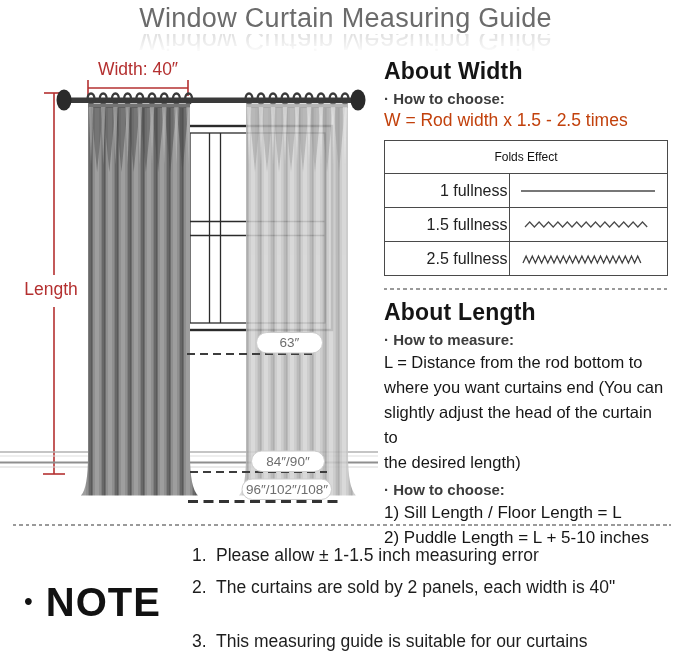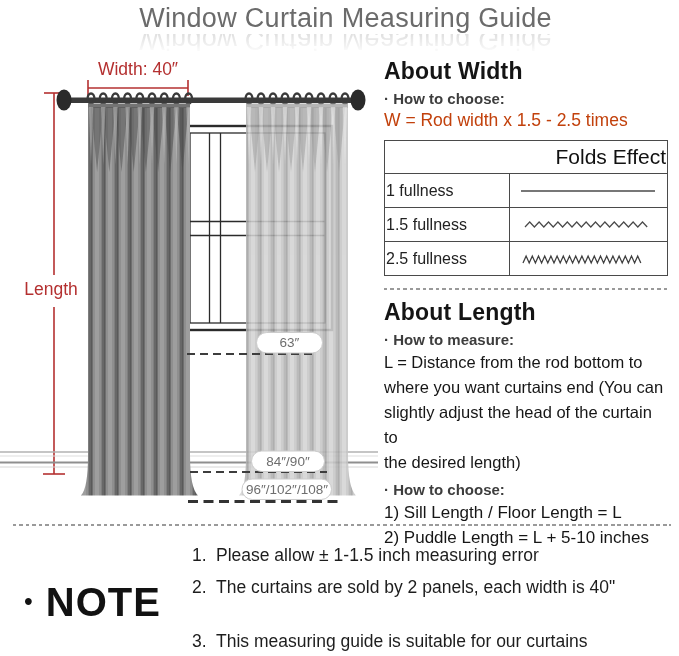--- a/index.html
+++ b/index.html
@@ -14,22 +14,22 @@
   
   .diagram{position:absolute;left:0;top:55px;width:380px;height:475px;}
   .diagram text{font-family:"Liberation Sans",sans-serif;}
   
   .right-col{position:absolute;left:384px;top:58px;width:284px;}
   .h-about{font-size:23px;font-weight:600;color:#141414;margin:0 0 5px 0;letter-spacing:.2px;}
   .sub-bullet{font-size:15px;color:#3d3d3d;margin:3px 0 2px 0;font-weight:bold;}
   .formula{font-size:17.5px;color:#c2410c;margin:3px 0 9px 0;}
   table.folds{width:100%;border-collapse:collapse;margin-top:4px;}
   table.folds th,table.folds td{border:1.5px solid #4a4a4a;}
-  table.folds th{height:30px;font-size:21px;font-weight:400;color:#111;text-align:right;margin-top:10px;}
-  table.folds td{height:31px;text-align:left;}
+  table.folds th{height:30px;font-size:12px;font-weight:400;color:#111;text-align:center;margin-top:10px;}
+  table.folds td{height:31px;text-align:right;}
   td.flabel{width:44%;font-size:16px;color:#222;}
   td.fpattern svg{display:block;margin:0 auto;}
   .dash-sep{height:2px;margin:12px 0 9px 0;
     background:repeating-linear-gradient(90deg,#9a9a9a 0 3.5px,transparent 3.5px 6.5px);}
   .measure-lines{font-size:16.5px;line-height:25px;color:#161616;margin:1px 0 6px 0;}
   .choice{font-size:17px;line-height:25px;color:#161616;}
   
   .bottom-sep{position:absolute;left:13px;right:8px;top:524px;height:2px;
     background:repeating-linear-gradient(90deg,#9a9a9a 0 3.5px,transparent 3.5px 6.5px);}
   

